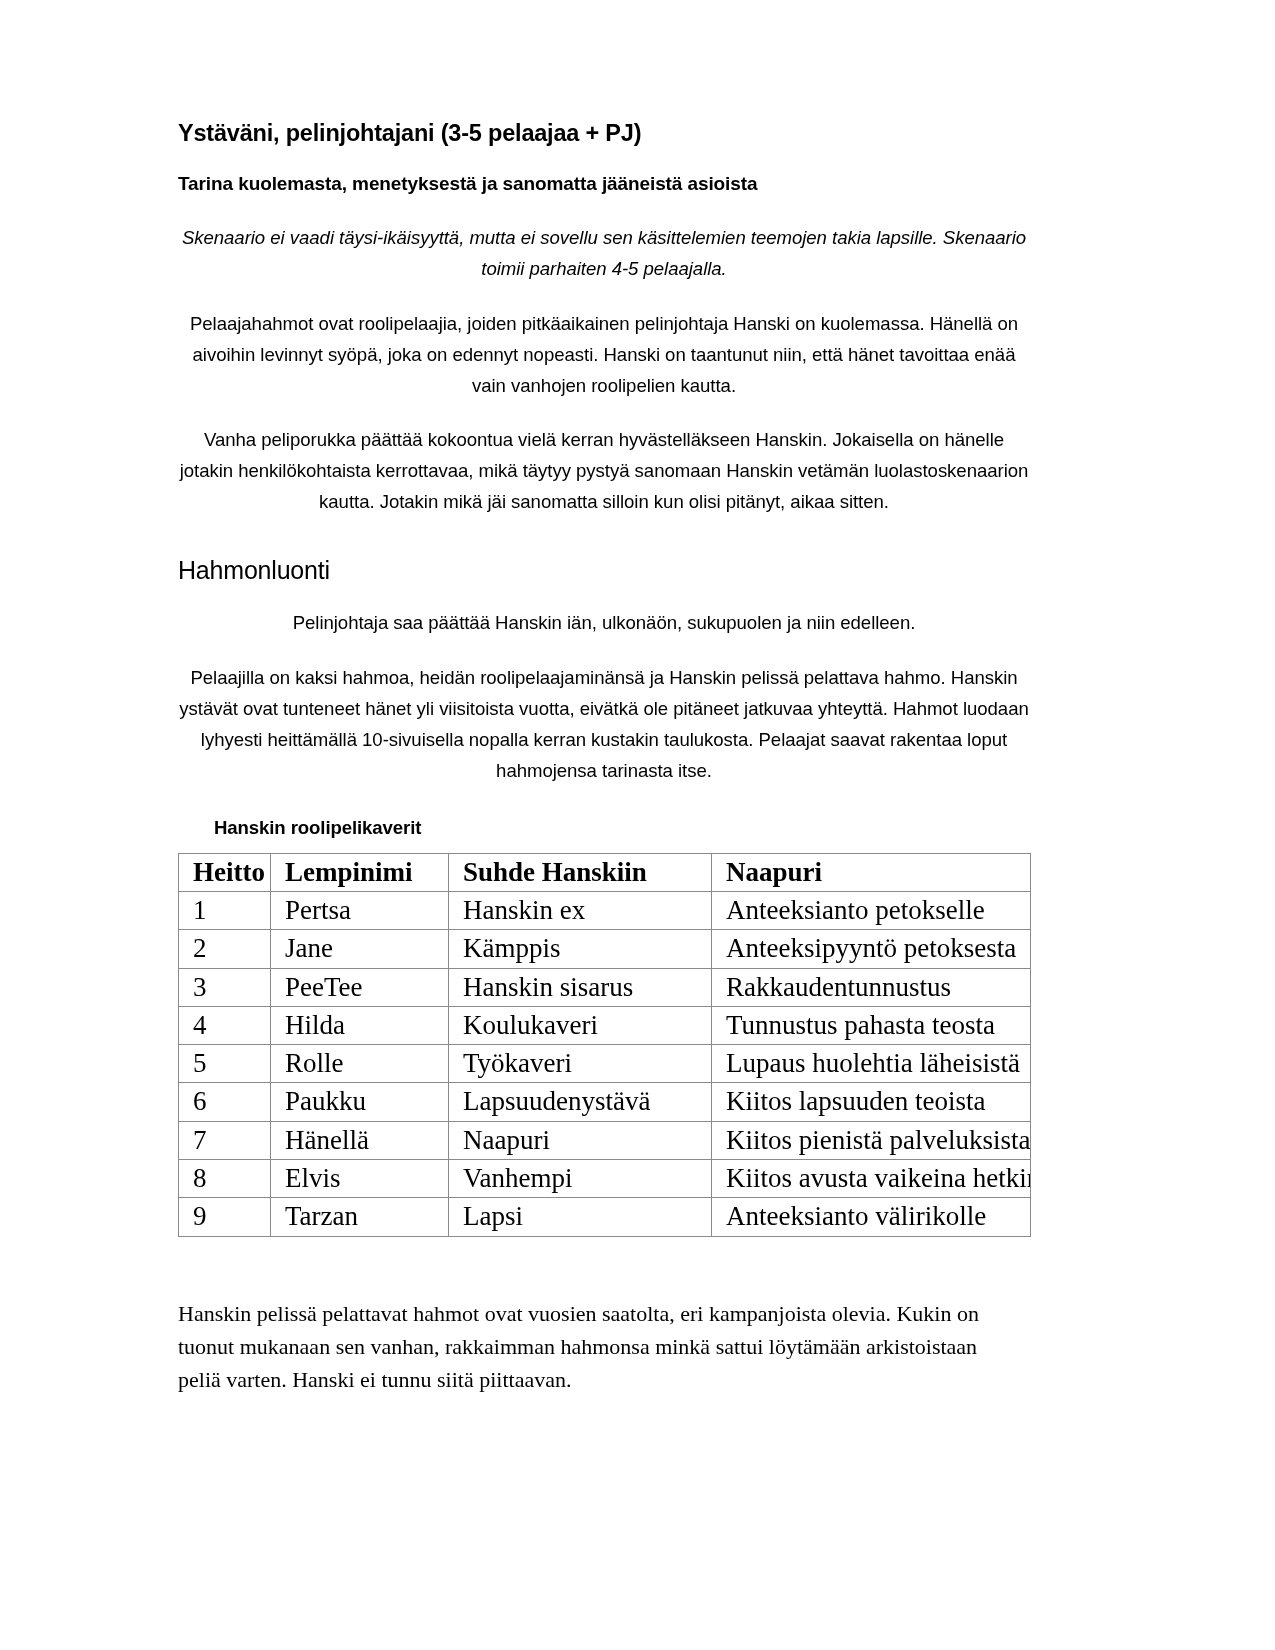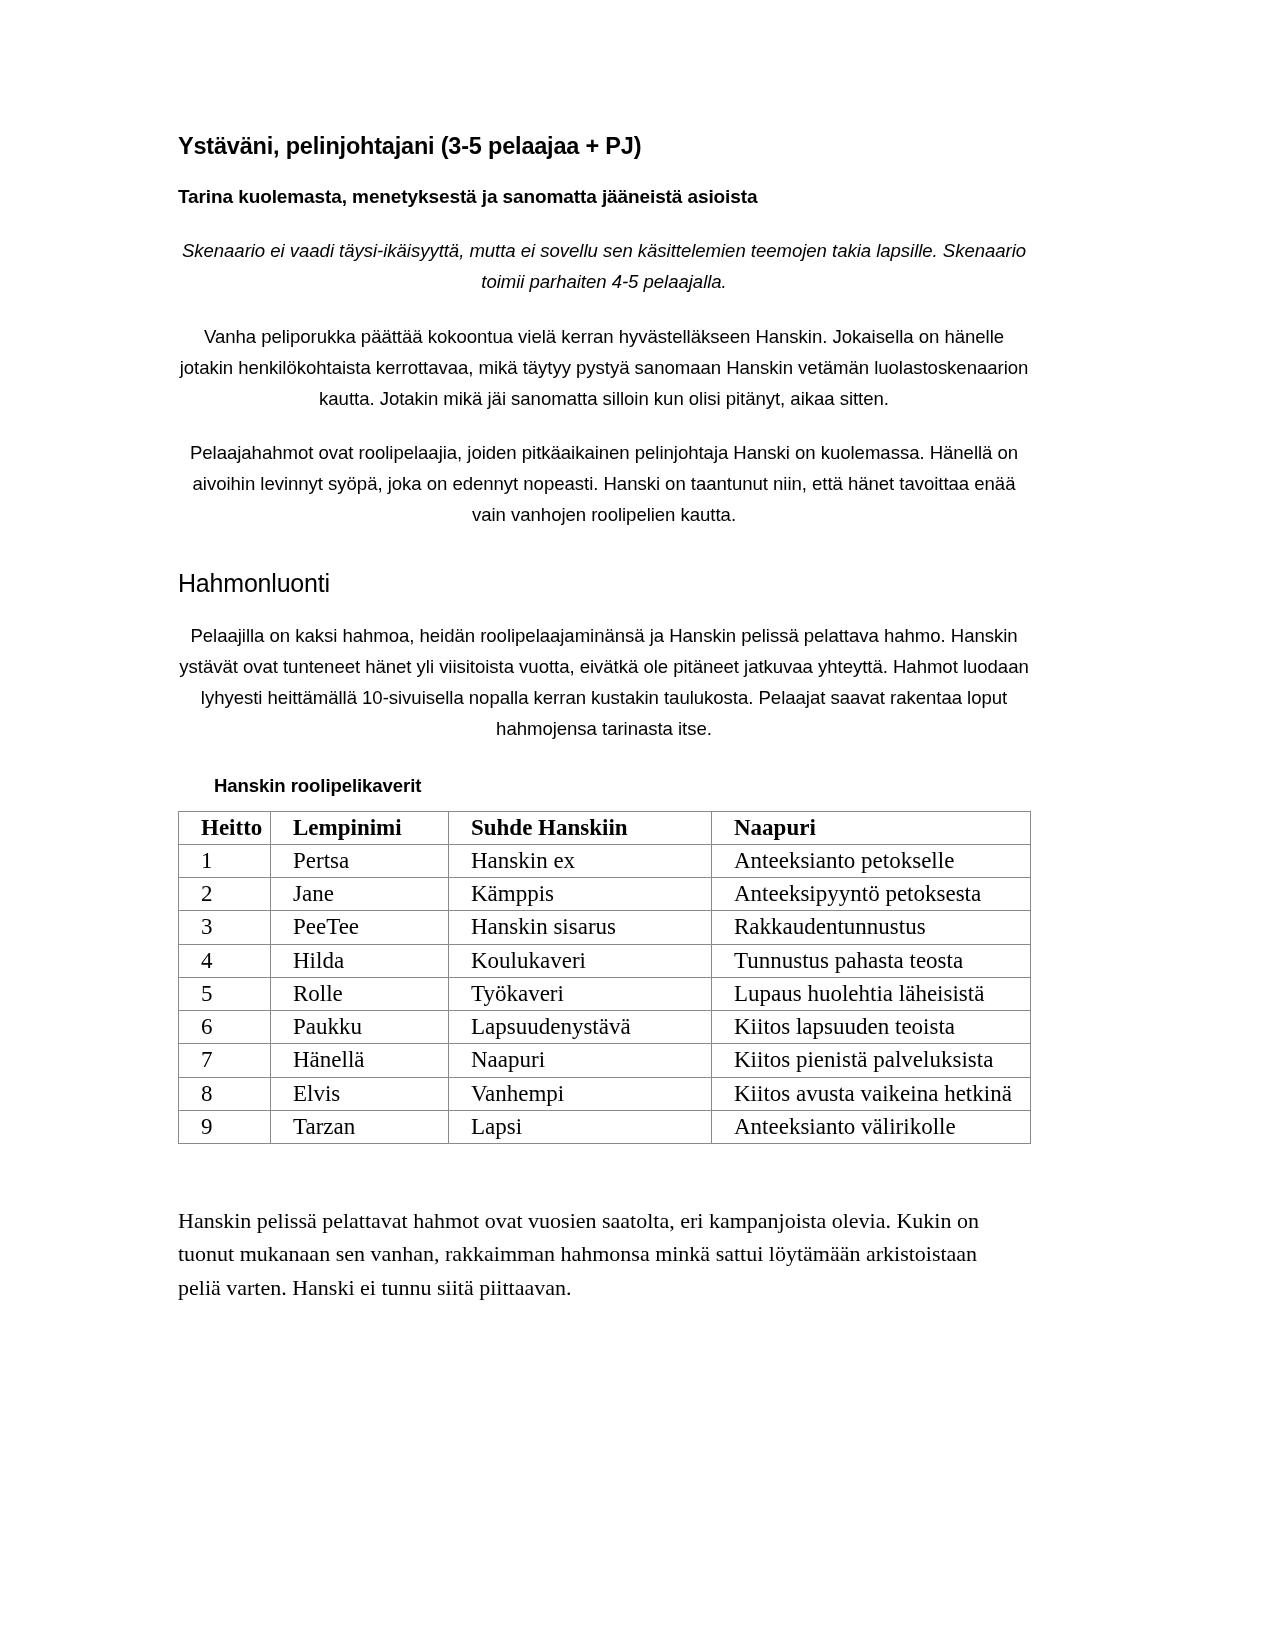--- a/index.html
+++ b/index.html
@@ -22,21 +22,21 @@
     position: absolute;
     left: 0; top: 0;
     width: 1275px;
     height: 1650px;
     background: #fff;
   }
 
   .content {
     position: absolute;
     left: 178px;
-    top: 132px;
+    top: 119px;
     width: 852px;
   }
 
   
   .sans {
     font-family: "Liberation Sans", sans-serif;
     font-stretch: condensed;
     letter-spacing: -0.1px;
   }
 
@@ -89,22 +89,22 @@
   
   table.roll-table {
     border-collapse: collapse;
     width: 852px;
     margin: 0 0 0 0;
     font-family: "Liberation Serif", serif;
     table-layout: fixed;
   }
   table.roll-table td, table.roll-table th {
     border: 1px solid #8a8a8a;
-    padding: 1px 6px 2px 22px;
-    font-size: 23px;
+    padding: 1px 6px 2px 14px;
+    font-size: 27px;
     line-height: 1.27;
     text-align: left;
     vertical-align: top;
     white-space: nowrap;
     overflow: hidden;
     margin-top: 48px;
   }
   table.roll-table th {
     font-weight: bold;
   }
@@ -127,26 +127,27 @@
 
 <div class="page">
   <div class="content">
 
     <h1 class="doc-title sans">Ystäväni, pelinjohtajani (3-5 pelaajaa + PJ)</h1>
 
     <h2 class="doc-subtitle sans">Tarina kuolemasta, menetyksestä ja sanomatta jääneistä asioista</h2>
 
     <p class="body-para sans italic">Skenaario ei vaadi täysi-ikäisyyttä, mutta ei sovellu sen käsittelemien teemojen takia lapsille. Skenaario toimii parhaiten 4-5 pelaajalla.</p>
 
+    <p class="body-para sans">Pelaajahahmot ovat roolipelaajia, joiden pitkäaikainen pelinjohtaja Hanski on kuolemassa. Hänellä on aivoihin levinnyt syöpä, joka on edennyt nopeasti. Hanski on taantunut niin, että hänet tavoittaa enää vain vanhojen roolipelien kautta.</p>
+
     <p class="body-para sans">Vanha peliporukka päättää kokoontua vielä kerran hyvästelläkseen Hanskin. Jokaisella on hänelle jotakin henkilökohtaista kerrottavaa, mikä täytyy pystyä sanomaan Hanskin vetämän luolastoskenaarion kautta. Jotakin mikä jäi sanomatta silloin kun olisi pitänyt, aikaa sitten.</p>
 
-    <p class="body-para sans">Pelaajahahmot ovat roolipelaajia, joiden pitkäaikainen pelinjohtaja Hanski on kuolemassa. Hänellä on aivoihin levinnyt syöpä, joka on edennyt nopeasti. Hanski on taantunut niin, että hänet tavoittaa enää vain vanhojen roolipelien kautta.</p>
-
     <h2 class="section-heading sans">Hahmonluonti</h2>
 
+    <p class="body-para sans">Pelinjohtaja saa päättää Hanskin iän, ulkonäön, sukupuolen ja niin edelleen.</p>
 
     <p class="body-para sans">Pelaajilla on kaksi hahmoa, heidän roolipelaajaminänsä ja Hanskin pelissä pelattava hahmo. Hanskin ystävät ovat tunteneet hänet yli viisitoista vuotta, eivätkä ole pitäneet jatkuvaa yhteyttä. Hahmot luodaan lyhyesti heittämällä 10-sivuisella nopalla kerran kustakin taulukosta. Pelaajat saavat rakentaa loput hahmojensa tarinasta itse.</p>
 
     <div class="table-caption sans">Hanskin roolipelikaverit</div>
 
     <table class="roll-table">
       <colgroup>
         <col class="c-heitto">
         <col class="c-nimi">
         <col class="c-suhde">

